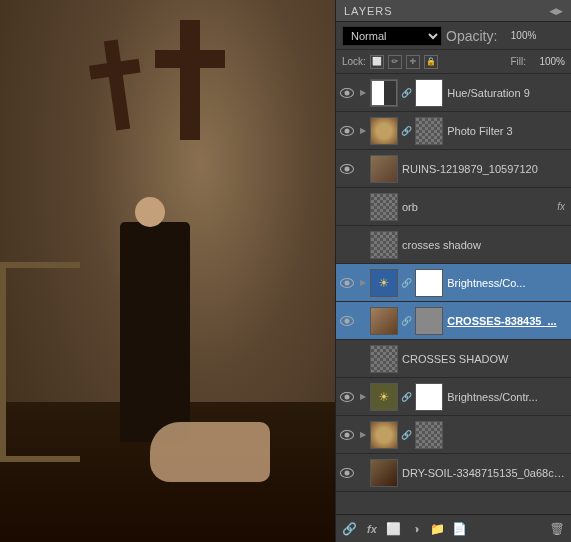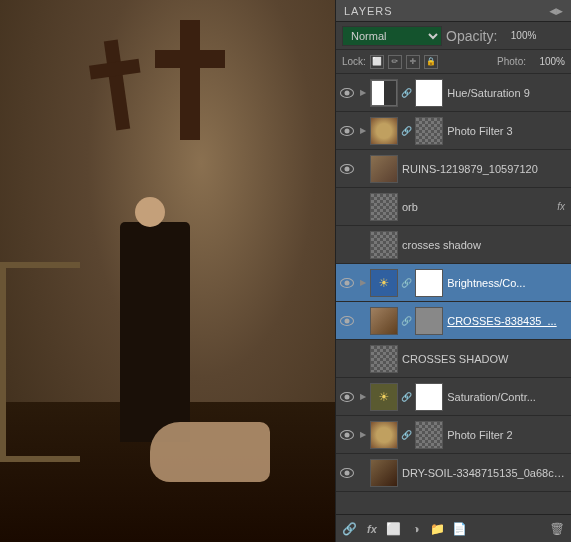--- a/index.html
+++ b/index.html
@@ -164,21 +164,21 @@
       display: flex;
       align-items: center;
       padding: 4px 6px;
       gap: 4px;
       border-bottom: 1px solid #2a2a2a;
       height: 28px;
     }
     .blend-select {
       width: 100px;
       height: 20px;
-      background: #14532d;
+      background: #000000;
       border: 1px solid #333;
       color: #ccc;
       font-size: 11px;
       padding: 0 4px;
     }
     .opacity-label {
       color: #aaa;
       font-size: 14px;
       margin-left: 0;
     }
@@ -348,20 +348,21 @@
       color: #ccc;
       font-size: 11px;
       overflow: hidden;
       text-overflow: ellipsis;
       white-space: nowrap;
       padding-left: 4px;
     }
     .layer-name.link {
       color: #6ab0ff;
       text-decoration: underline;
+      font-weight: bold;
     }
 
     
     .fx-badge {
       font-size: 10px;
       color: #aaa;
       font-style: italic;
       margin-right: 4px;
     }
 
@@ -472,21 +473,21 @@
   </div>
 
   <div class="lock-row">
     <span class="lock-label">Lock:</span>
     <div class="lock-icons">
       <div class="lock-icon-item">⬜</div>
       <div class="lock-icon-item">✏</div>
       <div class="lock-icon-item">✛</div>
       <div class="lock-icon-item">🔒</div>
     </div>
-    <span class="fill-label">Photo:</span>
+    <span class="fill-label">Fill:</span>
     <span class="fill-value">100%</span>
   </div>
 
   <div class="layers-list">
 
     <div class="layer-row">
       <div class="eye-col">
         <div class="eye-icon"></div>
       </div>
       <div class="expand-col">▶</div>
@@ -583,34 +584,33 @@
     <div class="layer-row">
       <div class="eye-col">
         <div class="eye-icon"></div>
       </div>
       <div class="expand-col">▶</div>
       <div class="thumb-area">
         <div class="layer-thumb sun-thumb" style="background:#5a5a30;"></div>
         <span class="thumb-link">🔗</span>
         <div class="layer-thumb white-thumb"></div>
       </div>
-      <span class="layer-name">Saturation/Contr...</span>
+      <span class="layer-name">Brightness/Contr...</span>
     </div>
 
     <div class="layer-row">
       <div class="eye-col">
         <div class="eye-icon"></div>
       </div>
       <div class="expand-col">▶</div>
       <div class="thumb-area">
         <div class="layer-thumb" style="background:radial-gradient(circle,#c0a060 40%,#7a5030 100%);"></div>
         <span class="thumb-link">🔗</span>
         <div class="layer-thumb dark-checker"></div>
       </div>
-      <span class="layer-name">Photo Filter 2</span>
     </div>
 
     <div class="layer-row">
       <div class="eye-col">
         <div class="eye-icon"></div>
       </div>
       <div class="expand-col"></div>
       <div class="thumb-area">
         <div class="layer-thumb thumb-dry-soil"></div>
       </div>

